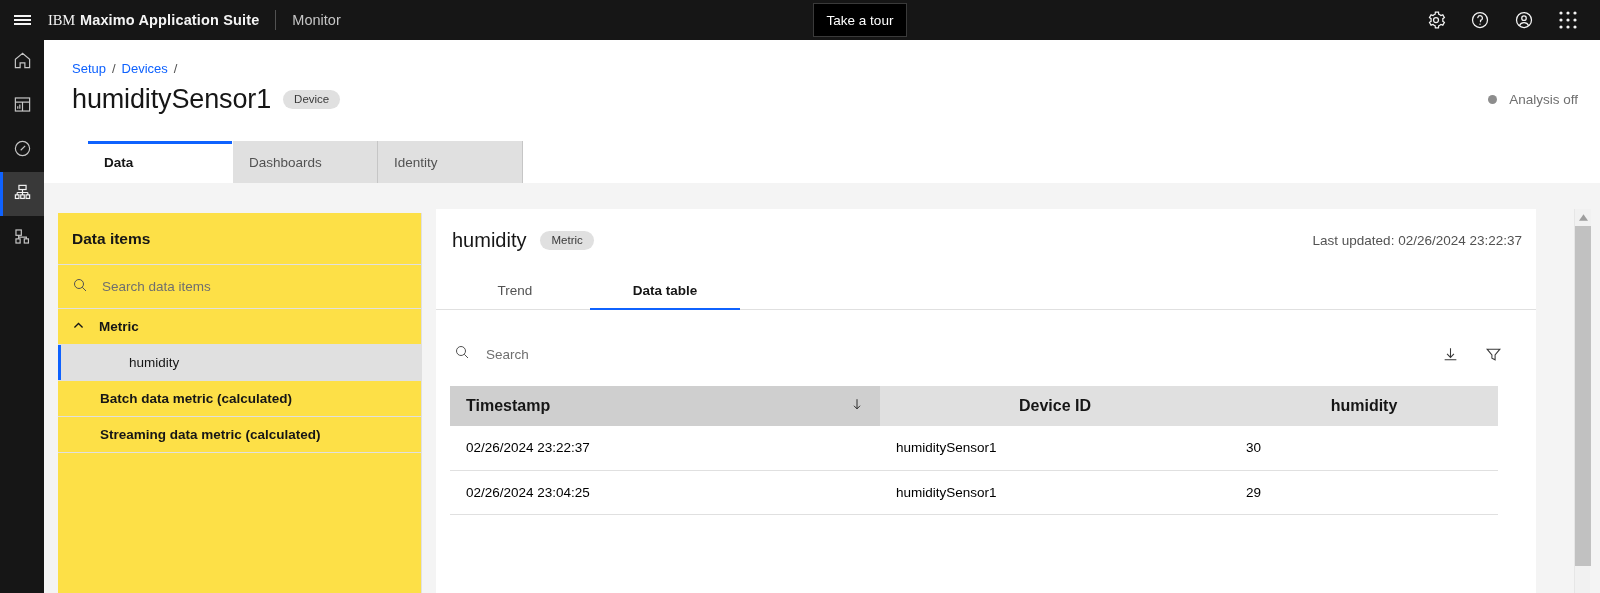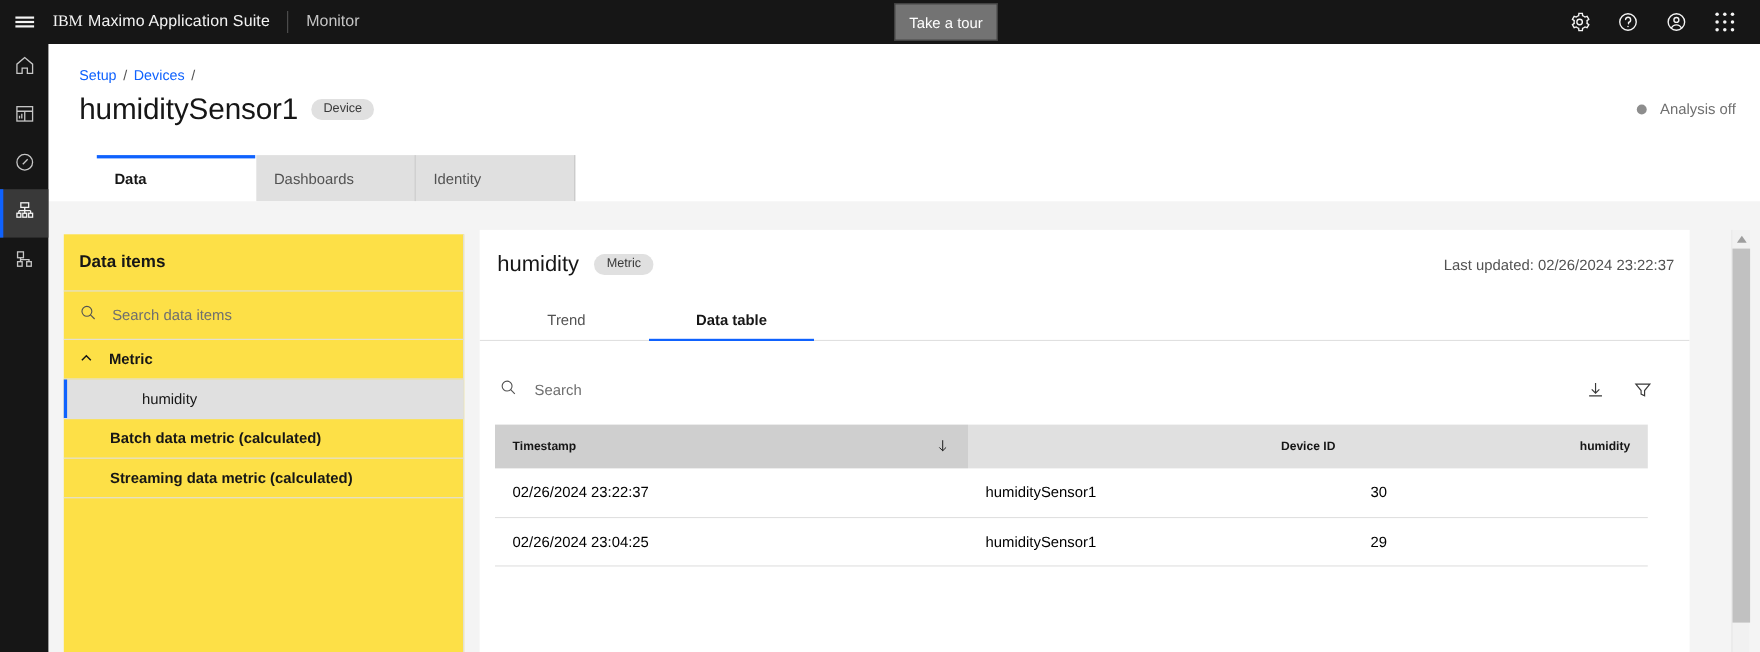--- a/index.html
+++ b/index.html
@@ -28,32 +28,32 @@
     display: block; width: 17px; height: 1.6px;
     background: #f4f4f4; margin: 2.4px 0;
   }
   .brand {
     color: #f4f4f4; font-size: 14.5px;
     padding-left: 4px; letter-spacing: .01em;
     display: flex; align-items: center; gap: 0;
     cursor: pointer;
   }
   .brand .ibm { font-weight: 400; font-family: "Liberation Serif", serif; letter-spacing: -.01em; }
-  .brand .suite { font-weight: 400; margin-left: 5px; }
+  .brand .suite { font-weight: 700; margin-left: 5px; }
   .hdr-divider {
     width: 1px; height: 20px; background: #525252;
     margin: 0 16px;
   }
   .hdr-app {
     color: #c6c6c6; font-size: 14.5px; cursor: pointer;
   }
   .take-tour {
     position: absolute; left: 813px; top: 3px;
     width: 94px; height: 34px;
-    background: #737373; color: #fff;
+    background: #000000; color: #fff;
     border: 1px solid #3a3a3a;
     font-family: "Liberation Sans", sans-serif;
     font-size: 13.5px; cursor: pointer;
     display: flex; align-items: center; justify-content: center;
   }
   .hdr-right {
     margin-left: auto; display: flex; align-items: center; height: 40px;
     padding-right: 10px;
   }
   .hdr-icon {
@@ -259,22 +259,22 @@
   .tbl-actions { display: flex; align-items: center; gap: 26px; }
   .tbl-action-btn { cursor: pointer; display: flex; }
 
   
   table.data-table {
     width: 1048px; border-collapse: collapse;
     margin-left: 14px;
     table-layout: fixed;
   }
   table.data-table th {
-    height: 40px; text-align: right;
-    font-size: 11px; font-weight: 700; color: #161616;
+    height: 40px; text-align: center;
+    font-size: 16px; font-weight: 700; color: #161616;
     background: #e0e0e0;
     padding: 0 16px;
   }
   table.data-table th.sorted { background: #cfcfcf; }
   table.data-table th .th-inner {
     display: flex; align-items: center; justify-content: space-between;
   }
   table.data-table td {
     height: 44px;
     font-size: 13.5px; color: #000000;

